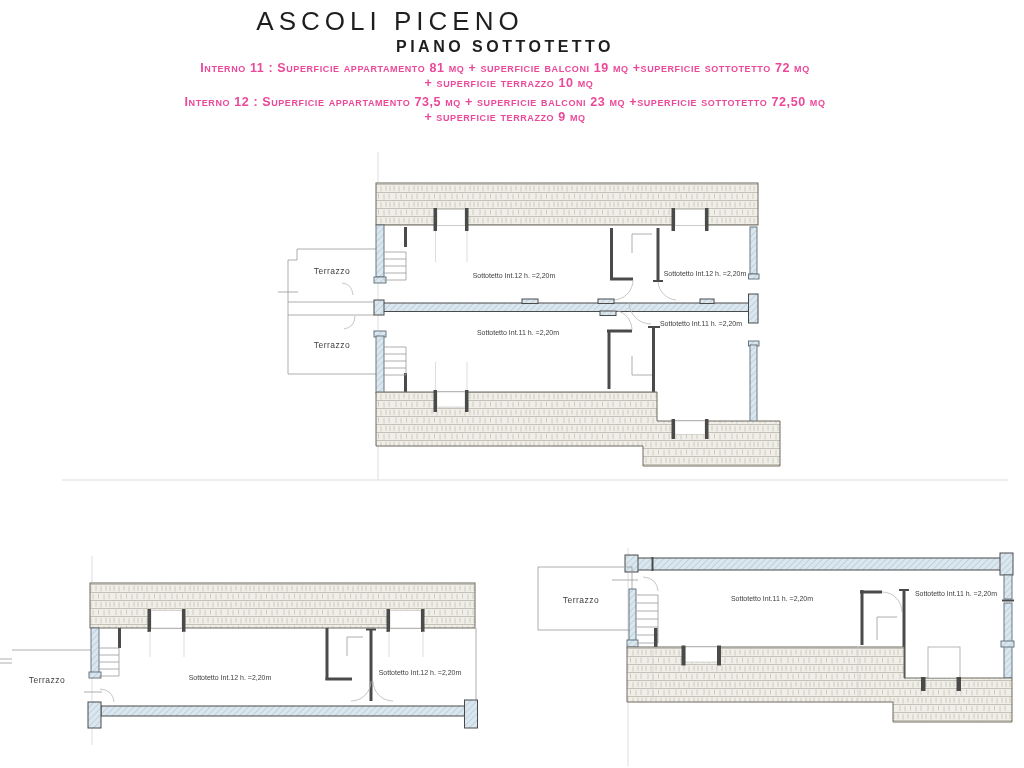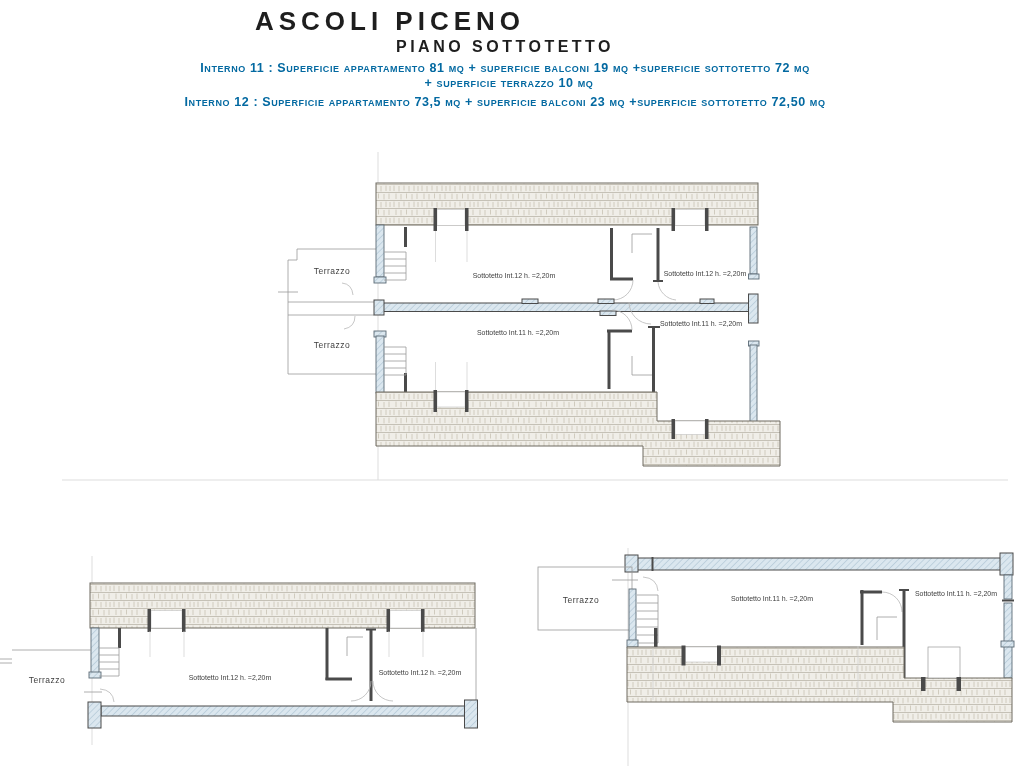--- a/index.html
+++ b/index.html
@@ -1,23 +1,23 @@
 <!DOCTYPE html>
 <html><head>
 <meta charset="utf-8">
 <style>
   html,body { margin:0; padding:0; background:#fff; }
   .canvas {
     position:relative; width:1024px; height:768px; background:#ffffff;
     overflow:hidden; font-family:"Liberation Sans", sans-serif;
   }
   .hdr { position:absolute; left:0; right:14px; text-align:center; color:#1e1e1e; white-space:nowrap; }
-  #title    { top:6px;  left:0; width:780px; right:auto; font-size:26px; font-weight:bold; letter-spacing:5px; }
+  #title    { top:6px;  left:0; width:780px; right:auto; font-size:26px; font-weight:normal; letter-spacing:5px; }
   #subtitle { top:38px; font-size:16px; font-weight:bold; letter-spacing:3.5px; }
-  .iline    { font-size:12.5px; font-weight:bold; font-variant:small-caps; letter-spacing:0.6px; color:#0369a1; }
+  .iline    { font-size:12.5px; font-weight:bold; font-variant:small-caps; letter-spacing:0.6px; color:#ec4899; }
   #l1 { top:61px; }  #l2 { top:76px;padding-left:8px; }  #l3 { top:95px; }  #l4 { top:110px; }
   svg.sheet { position:absolute; left:0; top:0; }
   .stone { fill:url(#stonep); stroke:#6e6a60; stroke-width:1; }
   .bw    { fill:url(#bh); stroke:#5c6b76; stroke-width:0.9; }
   .bwd   { fill:url(#bh); stroke:#4a4a4a; stroke-width:1; }
   .jamb  { fill:#4a4a4a; }
   .dw    { stroke:#4a4a4a; stroke-width:3; fill:none; }
   .dw2   { stroke:#4a4a4a; stroke-width:2; fill:none; }
   .thin  { stroke:#9a9a9a; stroke-width:0.8; fill:none; }
   .cl    { stroke:#d9d9d9; stroke-width:0.9; fill:none; }
@@ -230,13 +230,14 @@
       <text class="lbl" x="772" y="601">Sottotetto Int.11 h. =2,20m</text>
       <text class="lbl" x="956" y="596">Sottotetto Int.11 h. =2,20m</text>
     </g>
   </svg>
 
   <div id="title" class="hdr">ASCOLI PICENO</div>
   <div id="subtitle" class="hdr">PIANO SOTTOTETTO</div>
   <div id="l1" class="hdr iline">Interno 11 : Superficie  appartamento 81 mq + superficie  balconi 19 mq +superficie sottotetto 72 mq</div>
   <div id="l2" class="hdr iline">+ superficie terrazzo 10 mq</div>
   <div id="l3" class="hdr iline">Interno 12 : Superficie  appartamento 73,5 mq + superficie balconi 23 mq +superficie sottotetto 72,50 mq</div>
+  <div id="l4" class="hdr iline">+ superficie terrazzo 9 mq</div>
 </div>
 
 </body></html>

